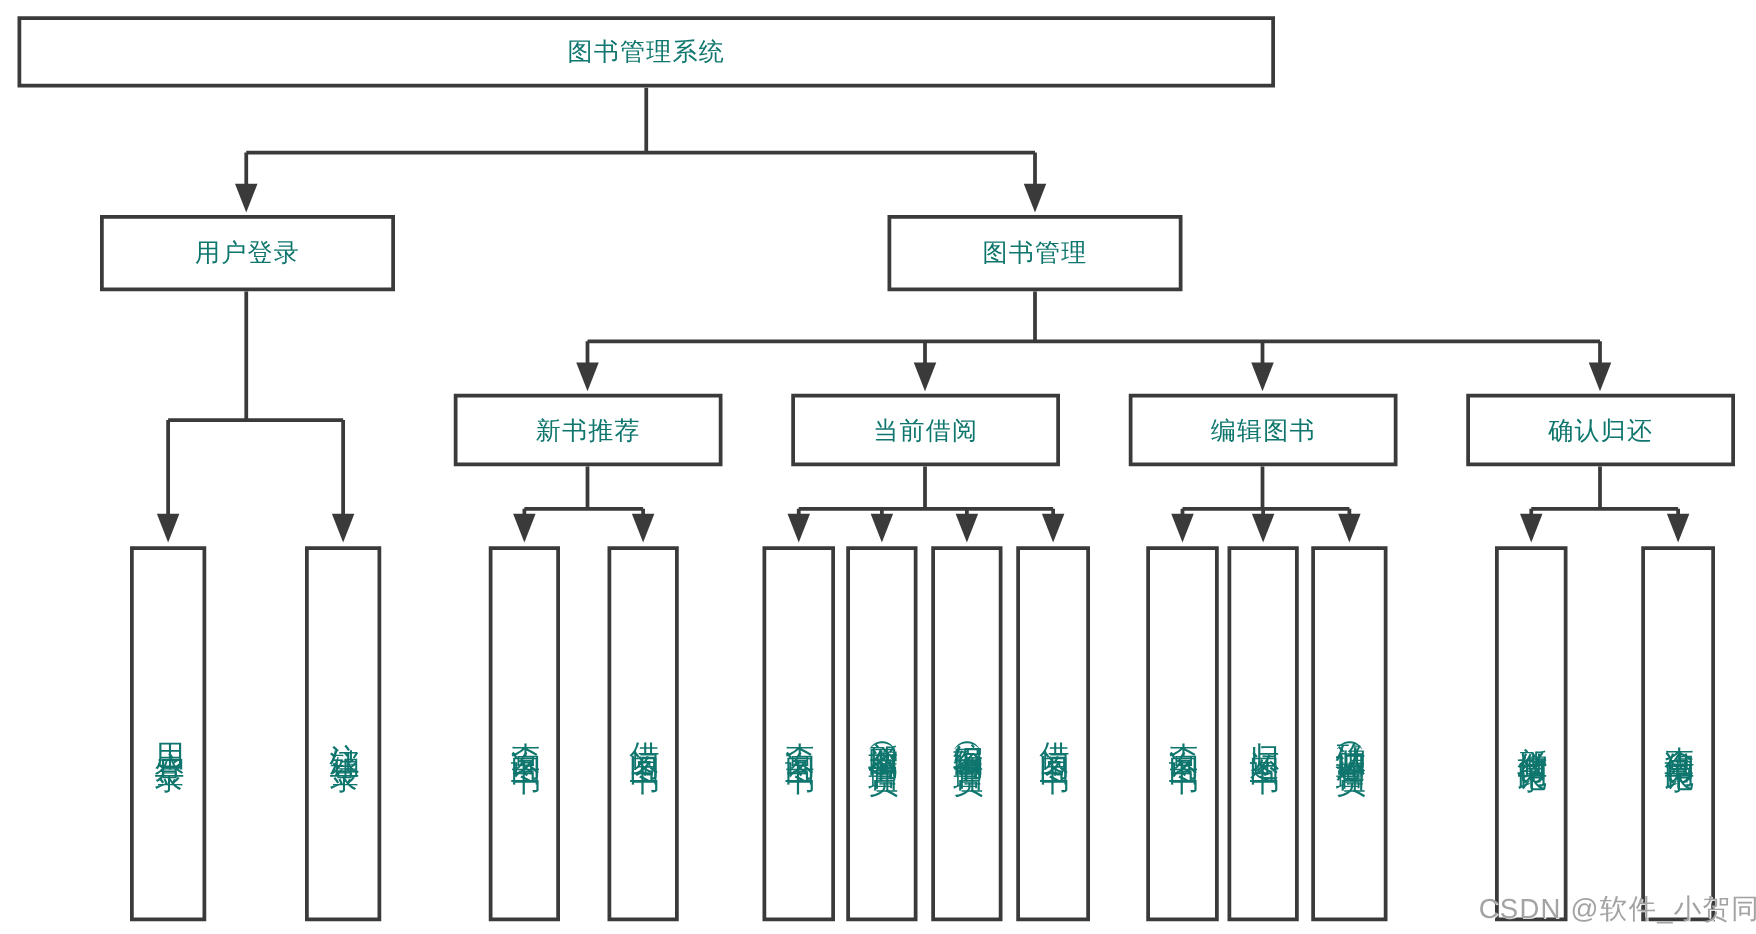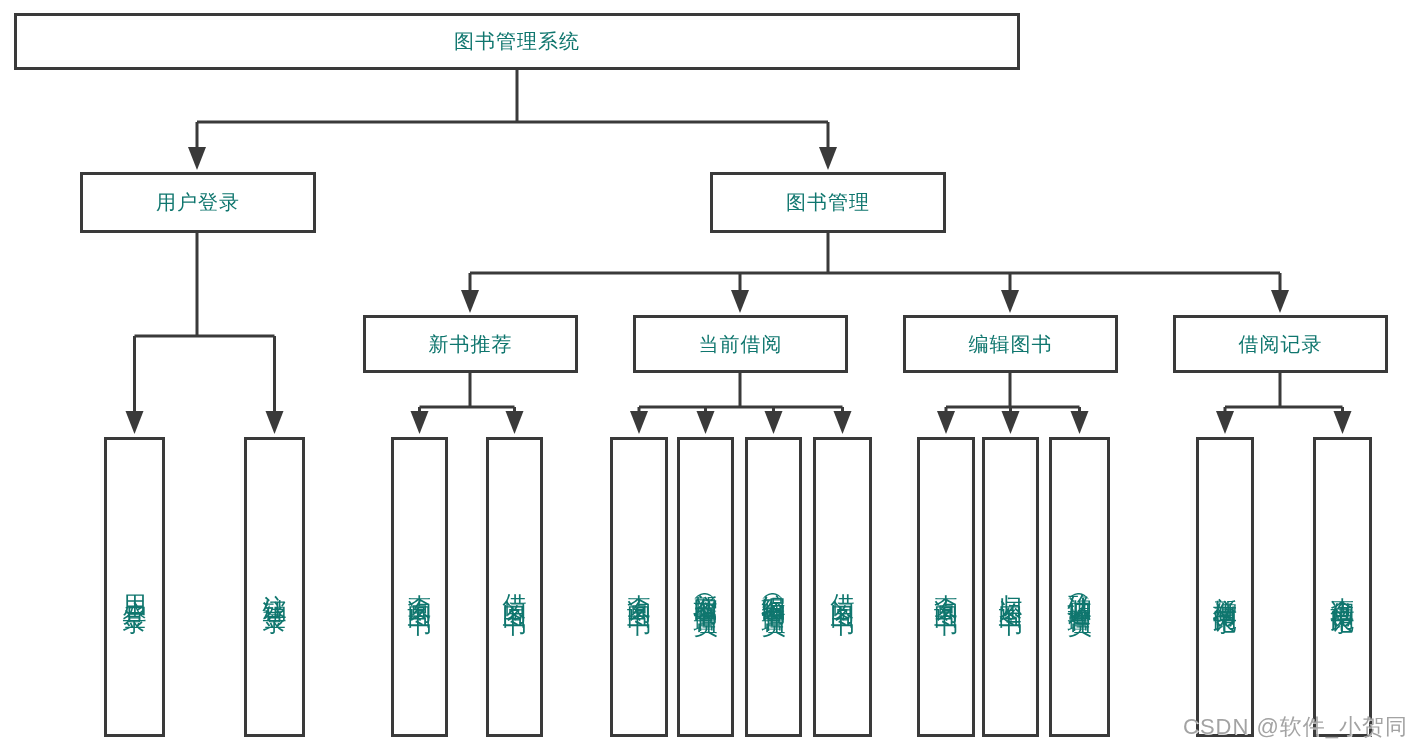--- a/index.html
+++ b/index.html
@@ -128,21 +128,21 @@
   <div class="node h b-book">
     <span>图书管理</span>
   </div>
   <div class="node h g2">
     <span>当前借阅</span>
   </div>
   <div class="node h g3">
     <span>编辑图书</span>
   </div>
   <div class="node h g4">
-    <span>借阅记录</span>
+    <span>确认归还</span>
   </div>
 
   <div class="node v leaf l1">
     <span>用户登录</span>
   </div>
   <div class="node v leaf l2">
     <span>注销登录</span>
   </div>
 
   <div class="node v leaf l3">

